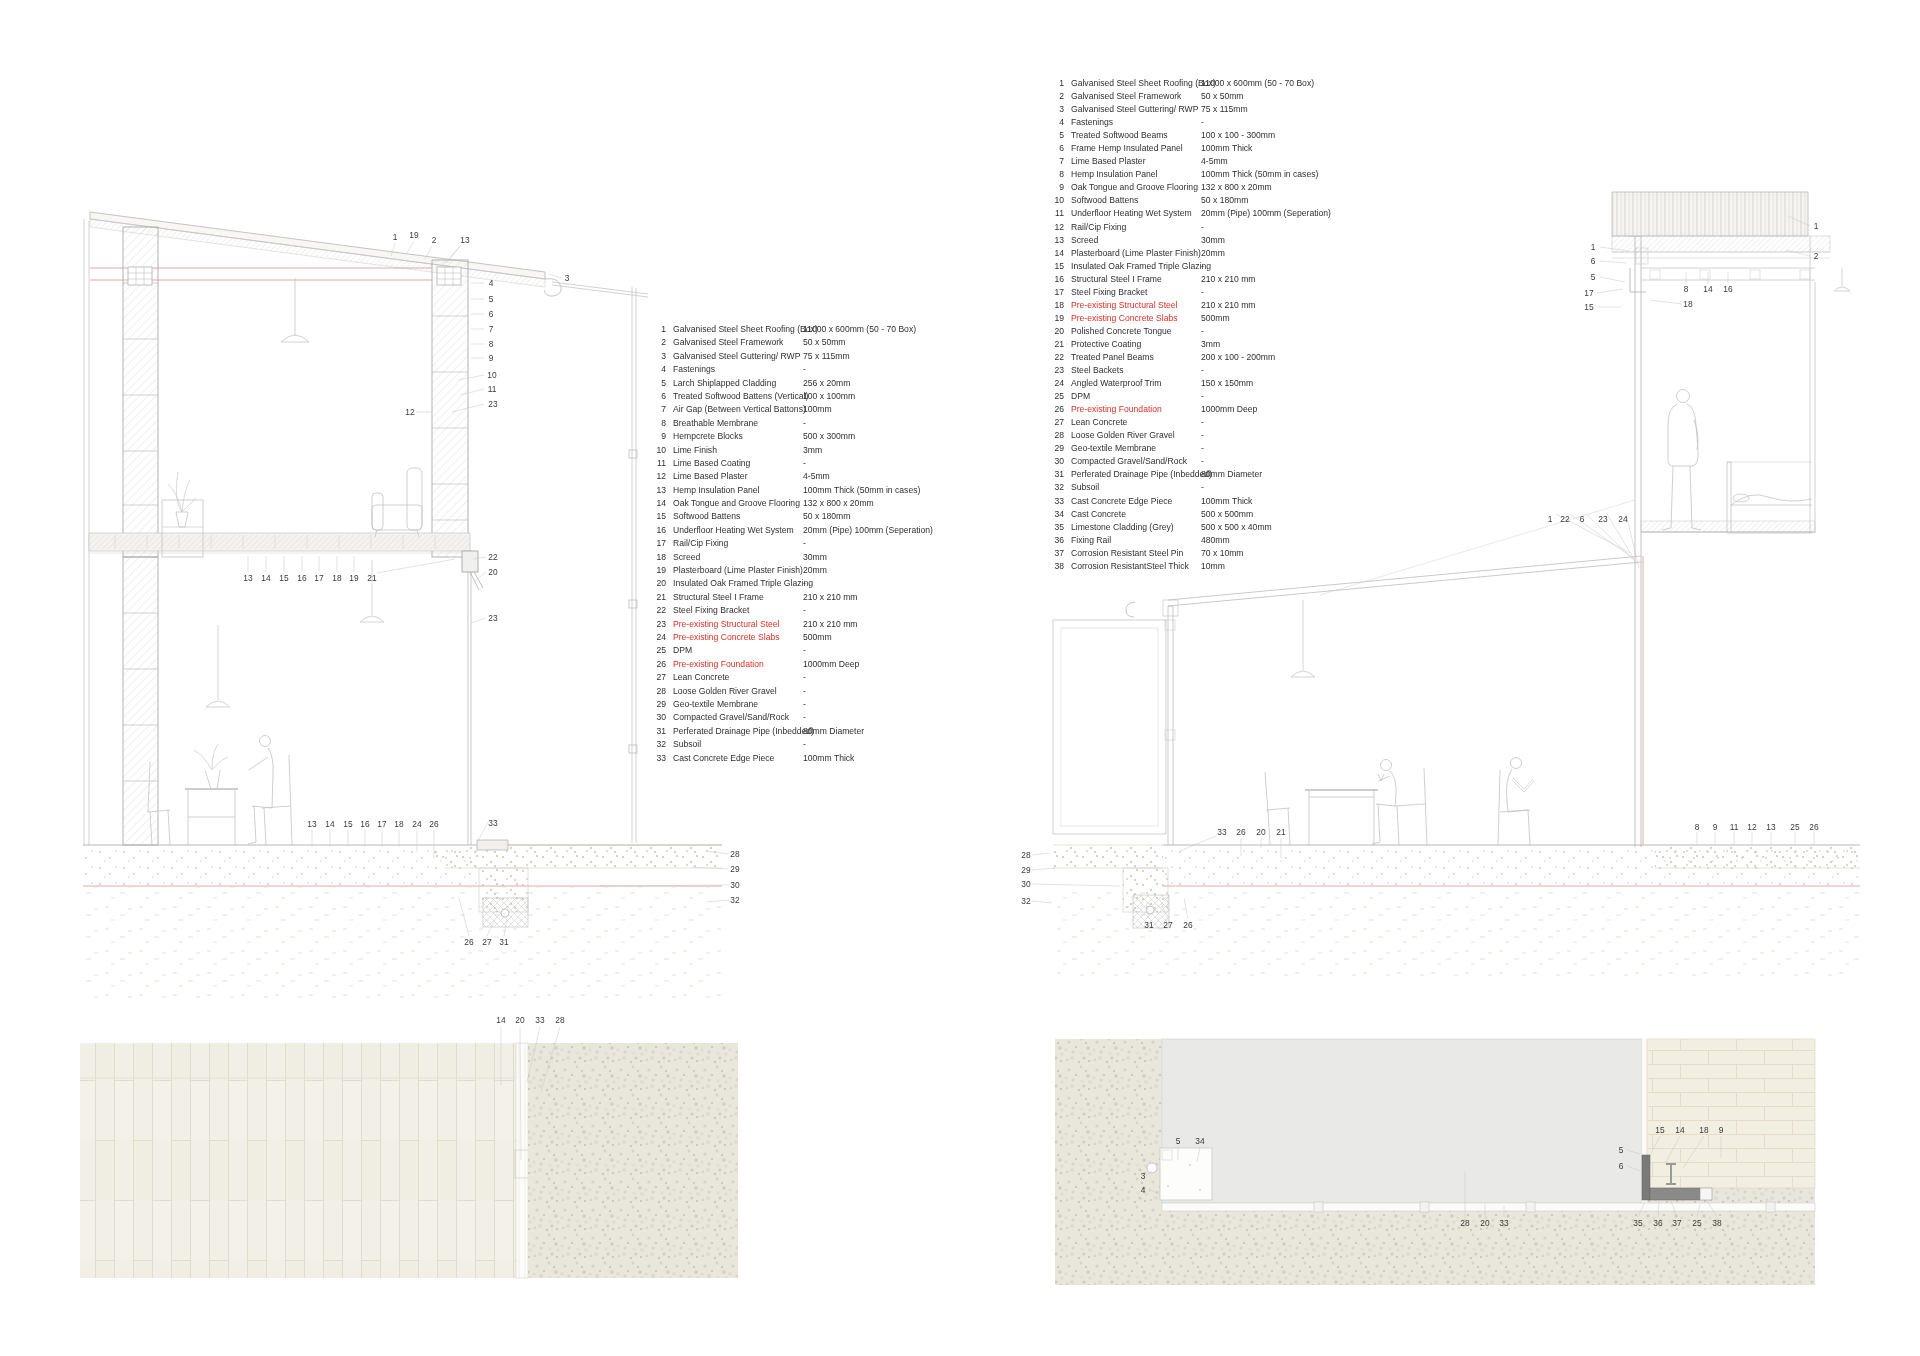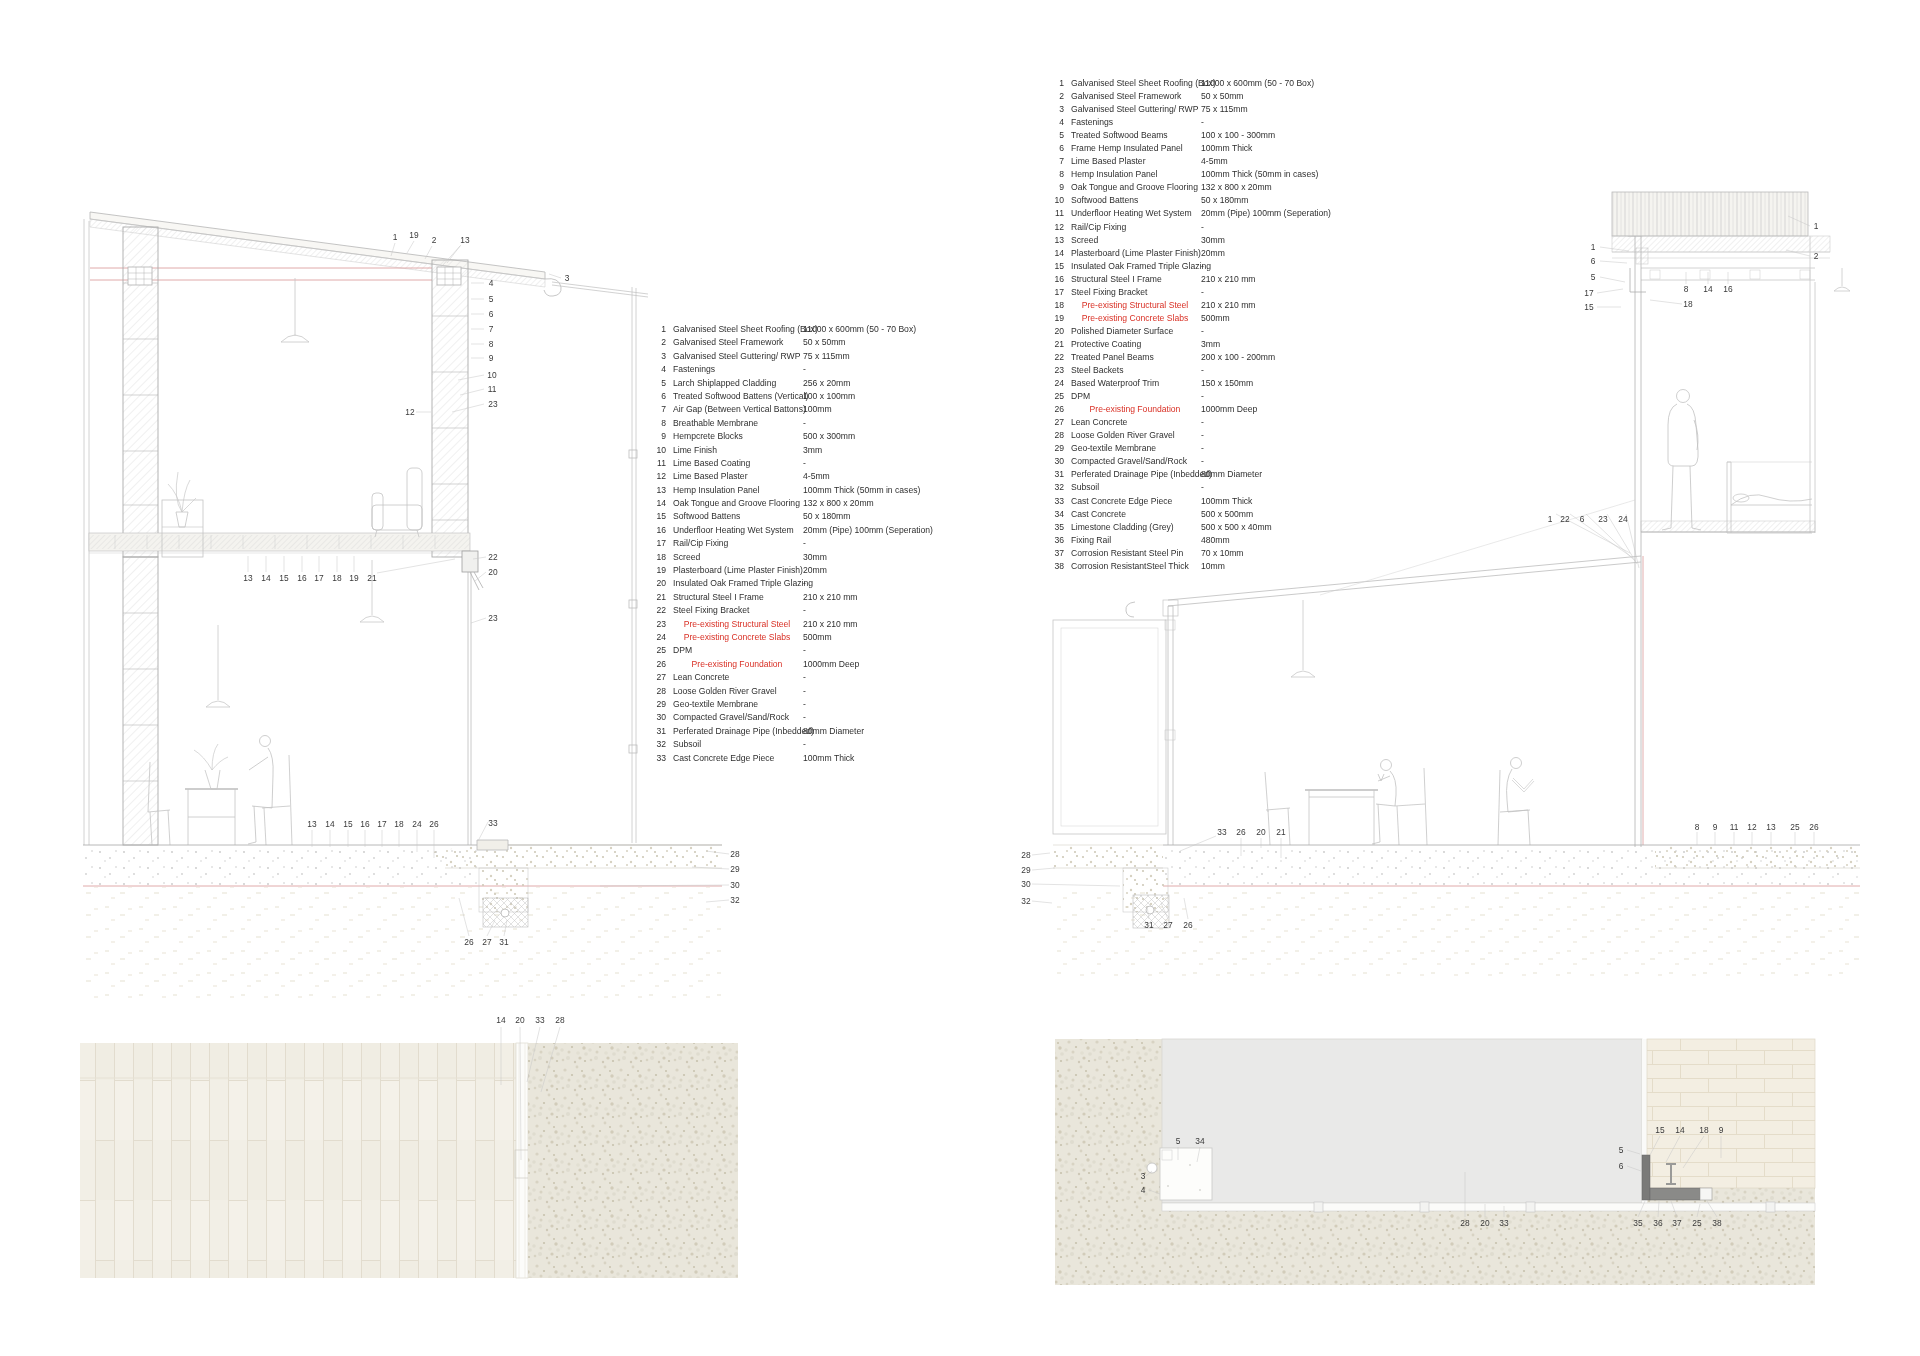--- a/index.html
+++ b/index.html
@@ -6,21 +6,21 @@
   #page{position:relative;width:1920px;height:1356px;background:#ffffff;
         font-family:"Liberation Sans",sans-serif;overflow:hidden;}
   #gfx{position:absolute;left:0;top:0;width:1920px;height:1356px;}
   .legend{position:absolute;font-size:8.6px;color:#2f2f2f;}
   .lrow{display:flex;white-space:nowrap;align-items:baseline;}
   .legend-l .lrow{height:13.4px;}
   .legend-r .lrow{height:13.05px;}
   .lrow .num{width:12px;text-align:right;margin-right:7px;flex:none;color:#2f2f2f;}
   .lrow .nm{width:128px;flex:none;overflow:visible;}
   .lrow .val{margin-left:2px;}
-  .lrow .nm.red{color:#d93025;text-align:center;}
+  .lrow .nm.red{color:#d93025;}
   #legend-left{left:654px;top:324px;}
   #legend-right{left:1052px;top:78px;}
   #callouts{position:absolute;left:0;top:0;width:1920px;height:1356px;pointer-events:none;}
   .callout{position:absolute;transform:translate(-50%,-50%);font-size:8.4px;color:#3a3a3a;
            white-space:nowrap;line-height:1;}
 </style>
 </head>
 <body>
 
 <div id="page">
@@ -570,41 +570,41 @@
         <span class="nm red">Pre-existing Structural Steel</span>
         <span class="val">210 x 210 mm</span>
       </div>
       <div class="lrow">
         <span class="num">19</span>
         <span class="nm red">Pre-existing Concrete Slabs</span>
         <span class="val">500mm</span>
       </div>
       <div class="lrow">
         <span class="num">20</span>
-        <span class="nm">Polished Diameter Surface</span>
+        <span class="nm">Polished Concrete Tongue</span>
         <span class="val">-</span>
       </div>
       <div class="lrow">
         <span class="num">21</span>
         <span class="nm">Protective Coating</span>
         <span class="val">3mm</span>
       </div>
       <div class="lrow">
         <span class="num">22</span>
         <span class="nm">Treated Panel Beams</span>
         <span class="val">200 x 100 - 200mm</span>
       </div>
       <div class="lrow">
         <span class="num">23</span>
         <span class="nm">Steel Backets</span>
         <span class="val">-</span>
       </div>
       <div class="lrow">
         <span class="num">24</span>
-        <span class="nm">Based Waterproof Trim</span>
+        <span class="nm">Angled Waterproof Trim</span>
         <span class="val">150 x 150mm</span>
       </div>
       <div class="lrow">
         <span class="num">25</span>
         <span class="nm">DPM</span>
         <span class="val">-</span>
       </div>
       <div class="lrow">
         <span class="num">26</span>
         <span class="nm red">Pre-existing Foundation</span>

